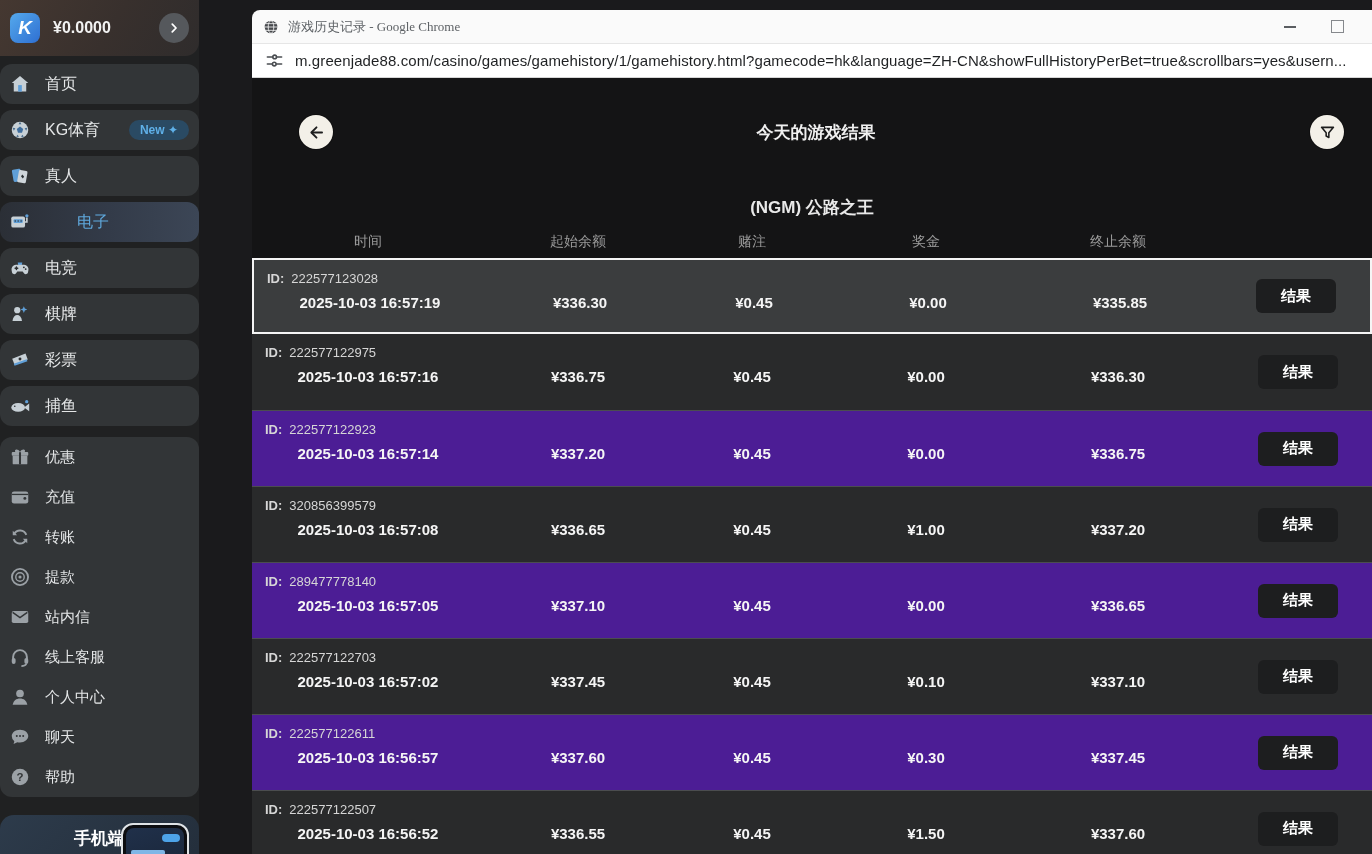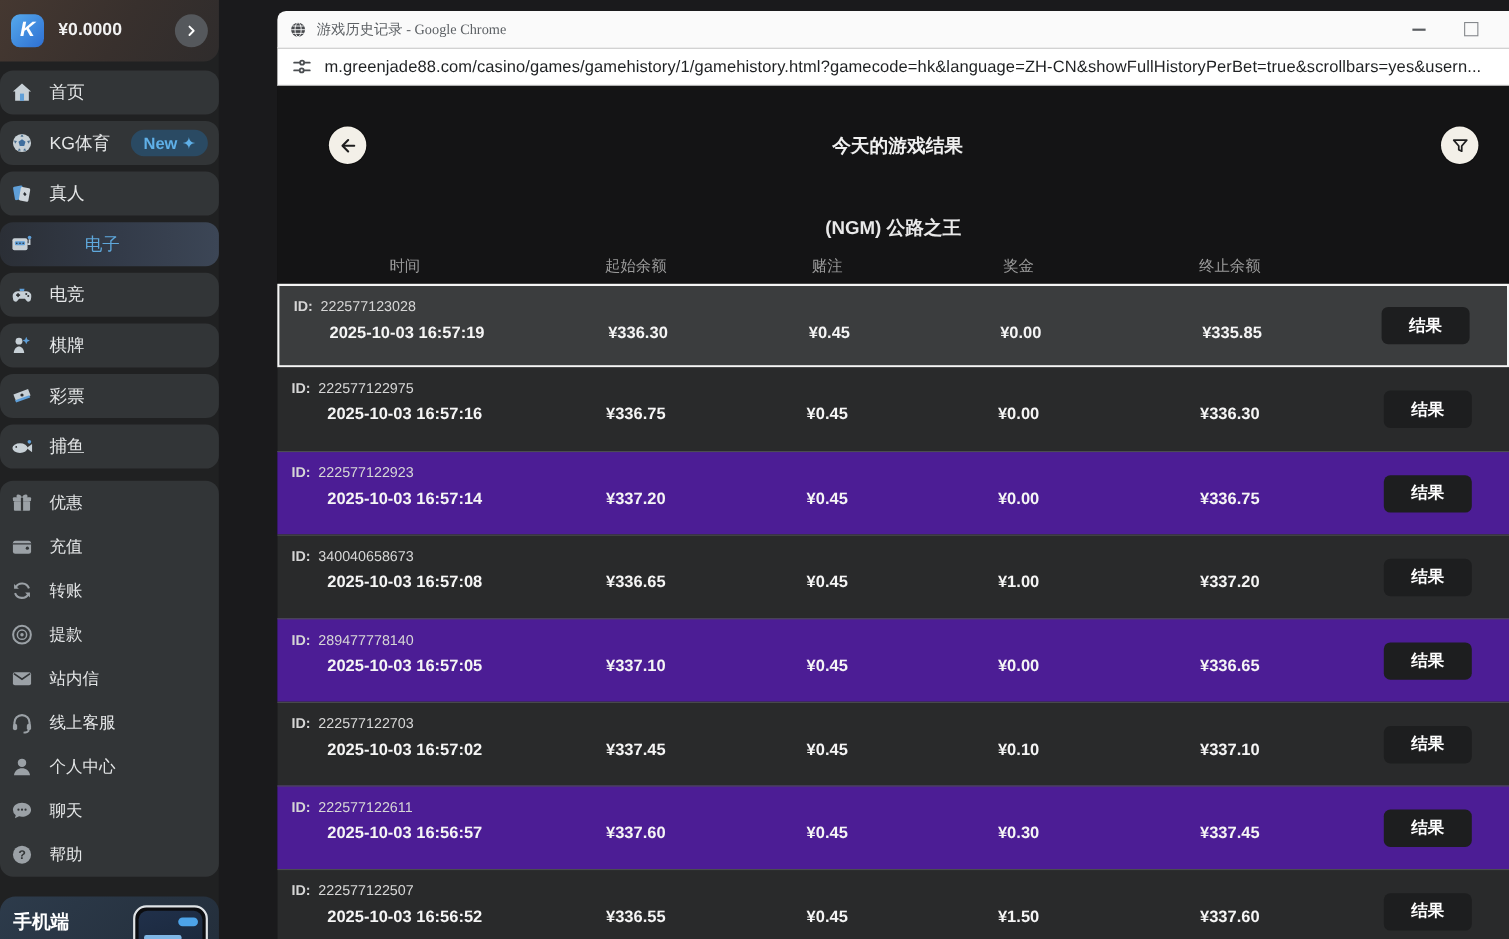--- a/index.html
+++ b/index.html
@@ -38,34 +38,34 @@
   }
   .nav-item.active {
     background:linear-gradient(90deg,#2b2f36 0%,#333b49 55%,#3c4656 100%);
     gap:32px;
   }
   .nav-icon { width:22px; height:22px; color:#c7d0d6; flex:0 0 auto; }
   .nav-icon svg { width:22px; height:22px; }
   .nav-label { margin-left:14px; font-size:16px; color:#e4e6e7; }
   .nav-item.active .nav-label { color:#5fa8dc; }
   .nav-badge {
-    margin-left:auto; background:#2a4a63; color:#5fb0e8; font-size:15px;
+    margin-left:auto; background:#2a4a63; color:#5fb0e8; font-size:12px;
     padding:3px 11px; border-radius:13px; font-weight:600;
   }
   .nav-group2 { background:#323537; border-radius:12px; margin-top:11px; }
   .nav-group2 .nav-item { margin-bottom:0; background:transparent; border-radius:0; }
   .nav-group2 .nav-icon { color:#9ba1a6; }
   .nav-group2 .nav-label { font-size:15px; }
 
   .promo-card {
     margin-top:18px; height:132px; border-radius:14px; position:relative;
     background:linear-gradient(135deg,#2d3b4b 0%,#242f3c 70%);
     padding:12px 12px; cursor:pointer; overflow:hidden;
   }
-  .promo-title { font-size:17px; font-weight:bold; color:#ffffff; }
+  .promo-title { font-size:17px; font-weight:bold; color:#ffffff;text-align:center; }
   .promo-phone {
     position:absolute; right:10px; top:8px; width:68px; height:130px;
     background:#0c0d10; border:2px solid #dfe3e6; border-radius:12px; padding:3px;
   }
   .promo-screen {
     width:100%; height:100%; border-radius:8px; overflow:hidden; position:relative;
     background:linear-gradient(160deg,#20304a 0%,#15202e 75%);
   }
   .ps-btn { position:absolute; right:4px; top:6px; width:18px; height:8px; border-radius:4px; background:#4da3e8; }
   .ps-line1 { position:absolute; left:5px; top:22px; width:34px; height:5px; background:#7fb6e6; border-radius:2px; }
@@ -443,21 +443,21 @@
       <div class="cell c-time">2025-10-03 16:57:14</div>
       <div class="cell c-start">¥337.20</div>
       <div class="cell c-bet">¥0.45</div>
       <div class="cell c-prize">¥0.00</div>
       <div class="cell c-end">¥336.75</div>
       <div class="cell c-btn"></div>
     </div>
     <button class="result-btn">结果</button>
   </div>
         <div class="grow dark">
-    <div class="rid"><span class="rid-l">ID:</span><span class="rid-v">340040658673</span></div>
+    <div class="rid"><span class="rid-l">ID:</span><span class="rid-v">320856399579</span></div>
     <div class="vals">
       <div class="cell c-time">2025-10-03 16:57:08</div>
       <div class="cell c-start">¥336.65</div>
       <div class="cell c-bet">¥0.45</div>
       <div class="cell c-prize">¥1.00</div>
       <div class="cell c-end">¥337.20</div>
       <div class="cell c-btn"></div>
     </div>
     <button class="result-btn">结果</button>
   </div>

